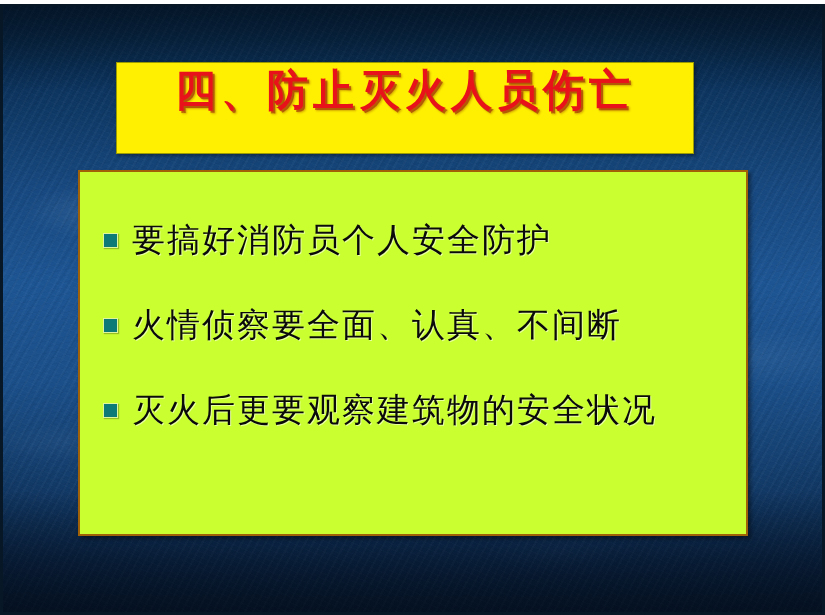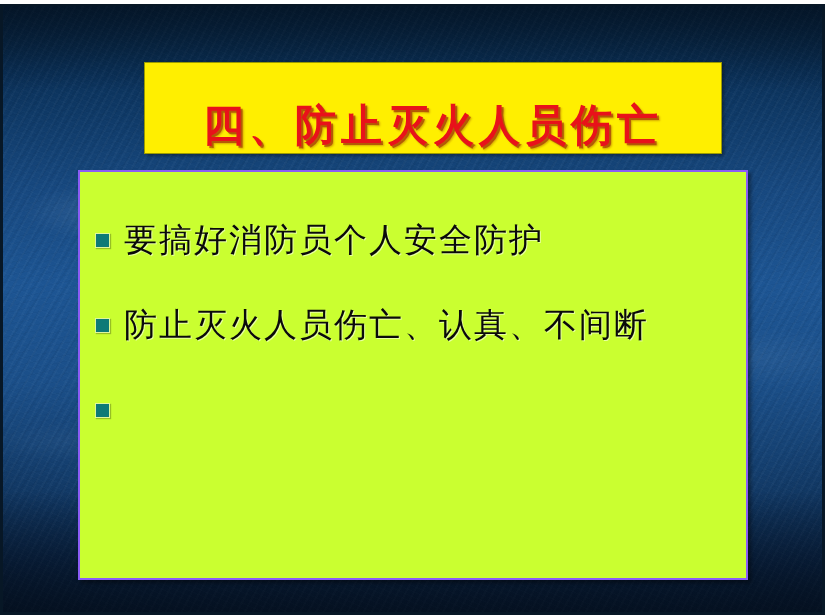--- a/index.html
+++ b/index.html
@@ -97,48 +97,47 @@
 
   
   #title-banner {
     position: absolute;
     left: 116px; top: 62px;
     width: 576px; height: 90px;
     background: #ffef00;
     border: 1px solid #9b9a00;
     box-shadow: 2px 2px 3px rgba(0,0,0,.35);
     display: flex;
-    align-items: flex-end;
+    align-items: flex-start;
     justify-content: center;
     z-index: 5;
-    margin-left: 28px;
   }
   #title-text {
     font-family: "DejaVu Sans", "Liberation Sans", sans-serif;
     font-size: 41px;
     font-weight: bold;
     color: #e8121a;
     letter-spacing: 5px;
     white-space: nowrap;
     text-shadow:
       2px 2px 0 rgba(150,20,10,.55),
       3px 3px 2px rgba(120,15,8,.30);
     transform: scaleY(1.06);
   }
 
   
   #content-box {
     position: absolute;
     left: 78px; top: 170px;
-    width: 670px; height: 410px;
+    width: 670px; height: 366px;
     background: #caff30;
-    border: 2px solid #8b5cf6;
+    border: 2px solid #a16207;
     box-shadow: 3px 3px 4px rgba(0,0,0,.40);
     box-sizing: border-box;
-    padding: 26px 0 0 0;
+    padding: 26px 0 0 8px;
     z-index: 5;
   }
   .bullet-row {
     display: flex;
     align-items: center;
     height: 85px;
     padding-left: 15px;
   }
   .bullet-marker {
     width: 13px;
@@ -179,22 +178,23 @@
   <div id="content-box">
 
     <div class="bullet-row">
       <span class="bullet-marker"></span>
       <span class="bullet-text">要搞好消防员个人安全防护</span>
     </div>
 
 
     <div class="bullet-row">
       <span class="bullet-marker"></span>
-      <span class="bullet-text">防止灭火人员伤亡、认真、不间断</span>
+      <span class="bullet-text">火情侦察要全面、认真、不间断</span>
     </div>
 
     <div class="bullet-row">
       <span class="bullet-marker"></span>
+      <span class="bullet-text">灭火后更要观察建筑物的安全状况</span>
     </div>
 
   </div>
 
 </div>
 
 </body></html>

